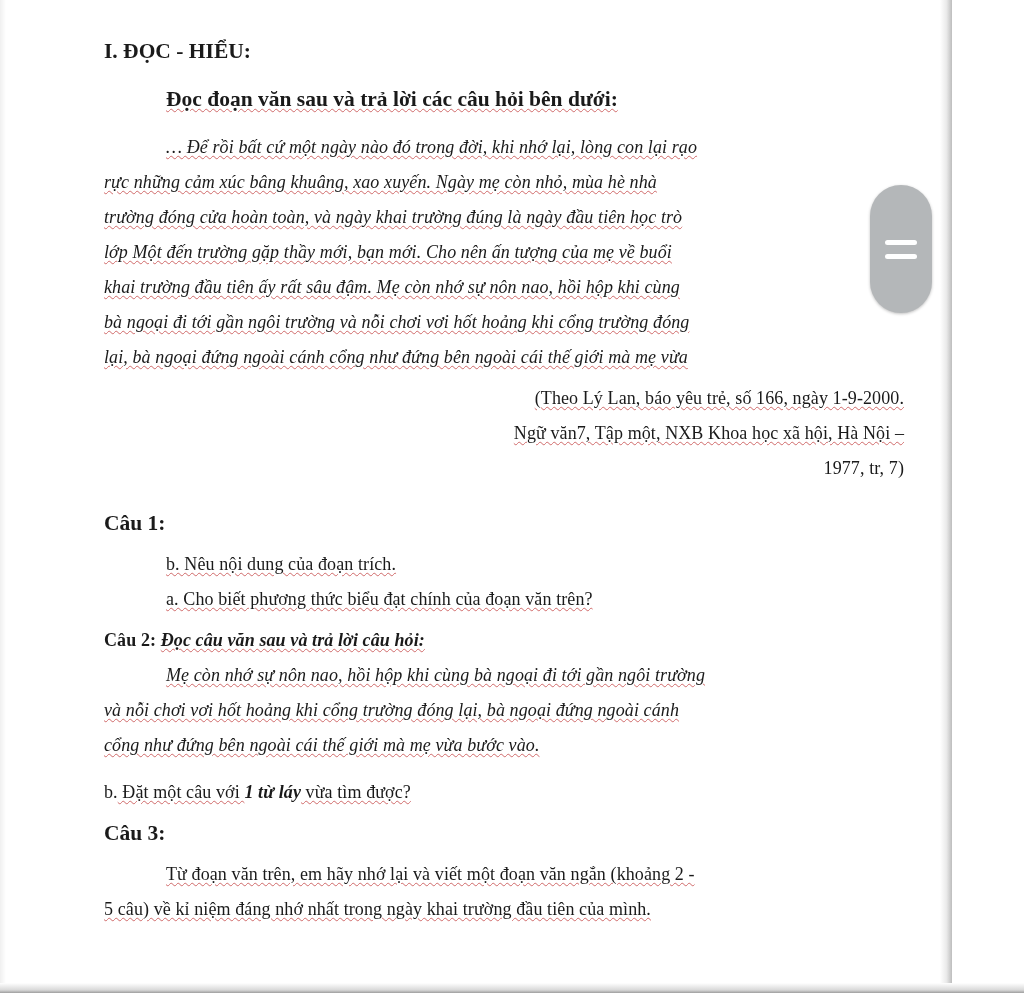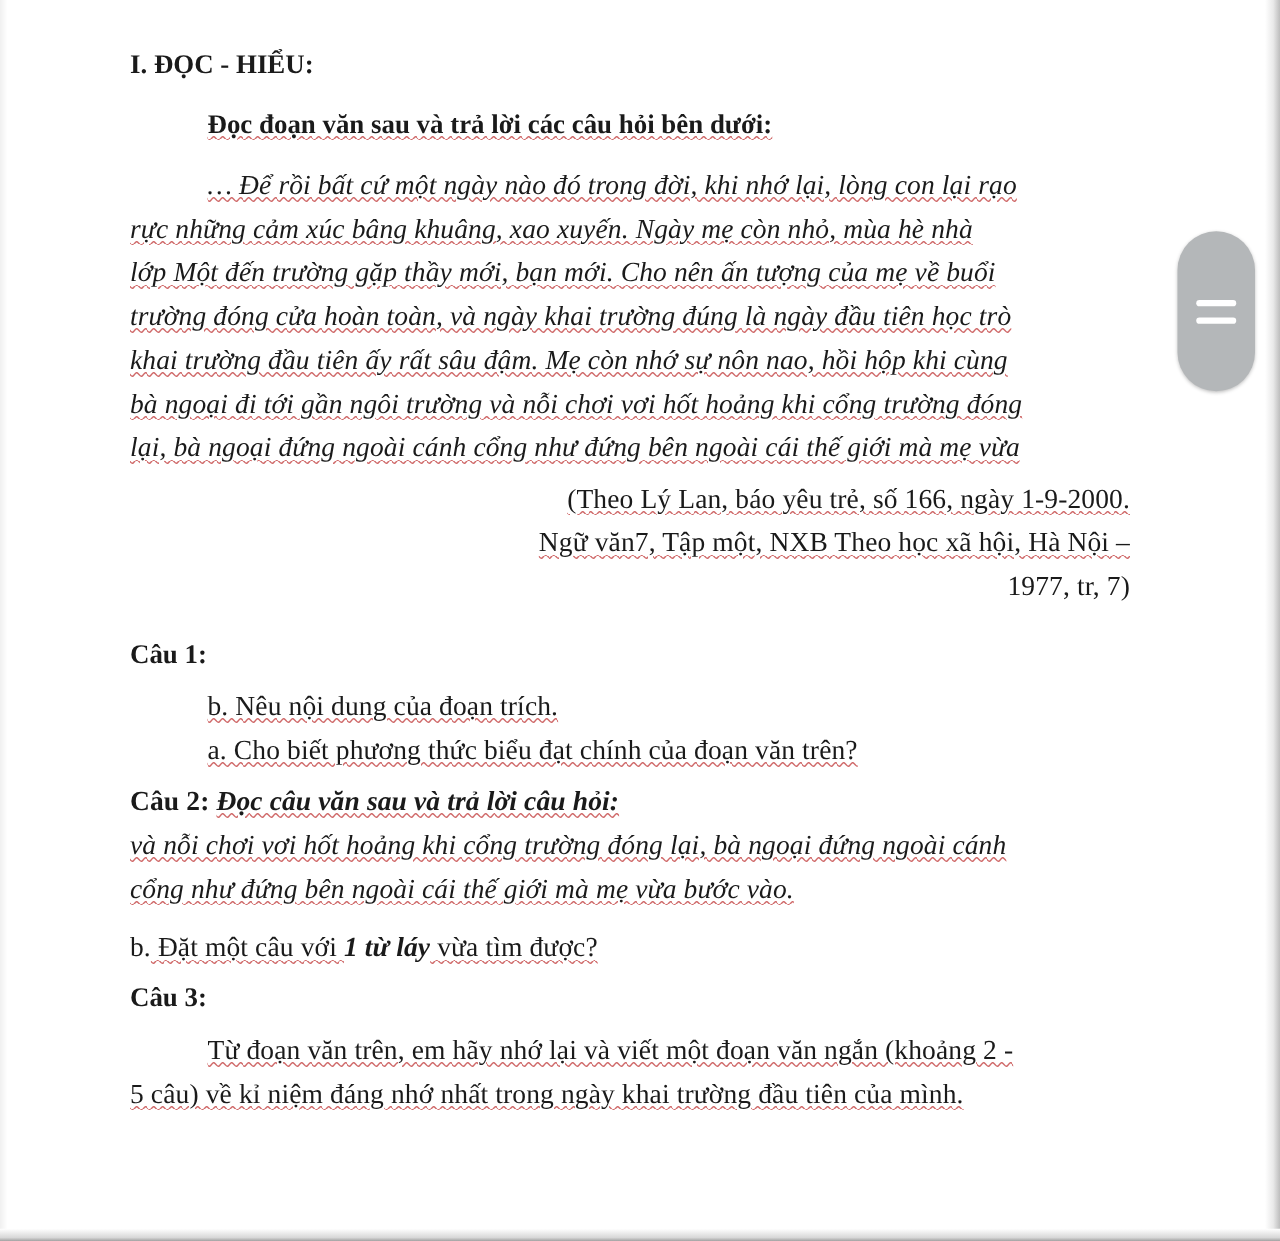--- a/index.html
+++ b/index.html
@@ -10,21 +10,21 @@
   body {
     width: 1024px;
     height: 993px;
     overflow: hidden;
     font-family: "Liberation Serif", serif;
     color: #1a1a1a;
   }
 
   .page {
     position: relative;
-    width: 1024px;
+    width: 952px;
     height: 993px;
     background: #ffffff;
     box-sizing: border-box;
   }
 
   
   .edge-right {
     position: absolute;
     top: 0;
     right: 0;
@@ -50,21 +50,21 @@
   }
 
   .content {
     position: absolute;
     left: 104px;
     top: 34px;
     width: 800px;
   }
 
   .line {
-    font-size: 22px;
+    font-size: 18px;
     line-height: 35px;
     letter-spacing: 0.1px;
   }
 
   .heading {
     font-weight: bold;
     font-size: 21.5px;
     line-height: 35px;
   }
 
@@ -136,51 +136,52 @@
 
     <div class="heading indent-1">
       <span class="sp">Đọc đoạn văn sau và trả lời các câu hỏi bên dưới:</span>
     </div>
 
     <div class="gap-md"></div>
 
     <div class="blk">
       <div class="line italic indent-2"><span class="sp">… Để rồi bất cứ một ngày nào đó trong đời, khi nhớ lại, lòng con lại rạo</span></div>
       <div class="line italic"><span class="sp">rực những cảm xúc bâng khuâng, xao xuyến. Ngày mẹ còn nhỏ, mùa hè nhà</span></div>
+      <div class="line italic"><span class="sp">trường đóng cửa hoàn toàn, và ngày khai trường đúng là ngày đầu tiên học trò</span></div>
       <div class="line italic"><span class="sp">lớp Một đến trường gặp thầy mới, bạn mới. Cho nên ấn tượng của mẹ về buổi</span></div>
-      <div class="line italic"><span class="sp">trường đóng cửa hoàn toàn, và ngày khai trường đúng là ngày đầu tiên học trò</span></div>
       <div class="line italic"><span class="sp">khai trường đầu tiên ấy rất sâu đậm. Mẹ còn nhớ sự nôn nao, hồi hộp khi cùng</span></div>
       <div class="line italic"><span class="sp">bà ngoại đi tới gần ngôi trường và nỗi chơi vơi hốt hoảng khi cổng trường đóng</span></div>
       <div class="line italic"><span class="sp">lại, bà ngoại đứng ngoài cánh cổng như đứng bên ngoài cái thế giới mà mẹ vừa</span></div>
     </div>
 
     <div class="gap-sm"></div>
 
     <div class="blk">
       <div class="line center"><span class="sp">(Theo Lý Lan, báo yêu trẻ, số 166, ngày 1-9-2000.</span></div>
-      <div class="line center"><span class="sp">Ngữ văn7, Tập một, NXB Theo học xã hội, Hà Nội –</span></div>
+      <div class="line center"><span class="sp">Ngữ văn7, Tập một, NXB Khoa học xã hội, Hà Nội –</span></div>
       <div class="line center"><span>1977, tr, 7)</span></div>
     </div>
 
     <div class="gap-lg"></div>
 
     <div class="heading">Câu 1:</div>
 
     <div class="gap-sm"></div>
 
     <div class="line indent-2"><span class="sp">b. Nêu nội dung  của đoạn trích.</span></div>
     <div class="line indent-2"><span class="sp">a. Cho biết phương thức biểu đạt chính của đoạn văn trên?</span></div>
 
     <div class="gap-sm"></div>
 
     <div class="line">
       <span class="bold">Câu 2:</span><span>&nbsp;</span><span class="bolditalic sp">Đọc câu văn sau và trả lời câu hỏi:</span>
     </div>
 
     <div class="blk">
+      <div class="line italic indent-2"><span class="sp">Mẹ còn nhớ sự nôn nao, hồi hộp khi cùng bà ngoại đi tới gần ngôi trường</span></div>
       <div class="line italic"><span class="sp">và nỗi chơi vơi hốt hoảng khi cổng trường đóng lại, bà ngoại đứng ngoài cánh</span></div>
       <div class="line italic"><span class="sp">cổng như đứng bên ngoài cái thế giới mà mẹ vừa bước vào.</span></div>
     </div>
 
     <div class="gap-sm"></div>
 
 
     <div class="gap-sm"></div>
 
     <div class="line">

